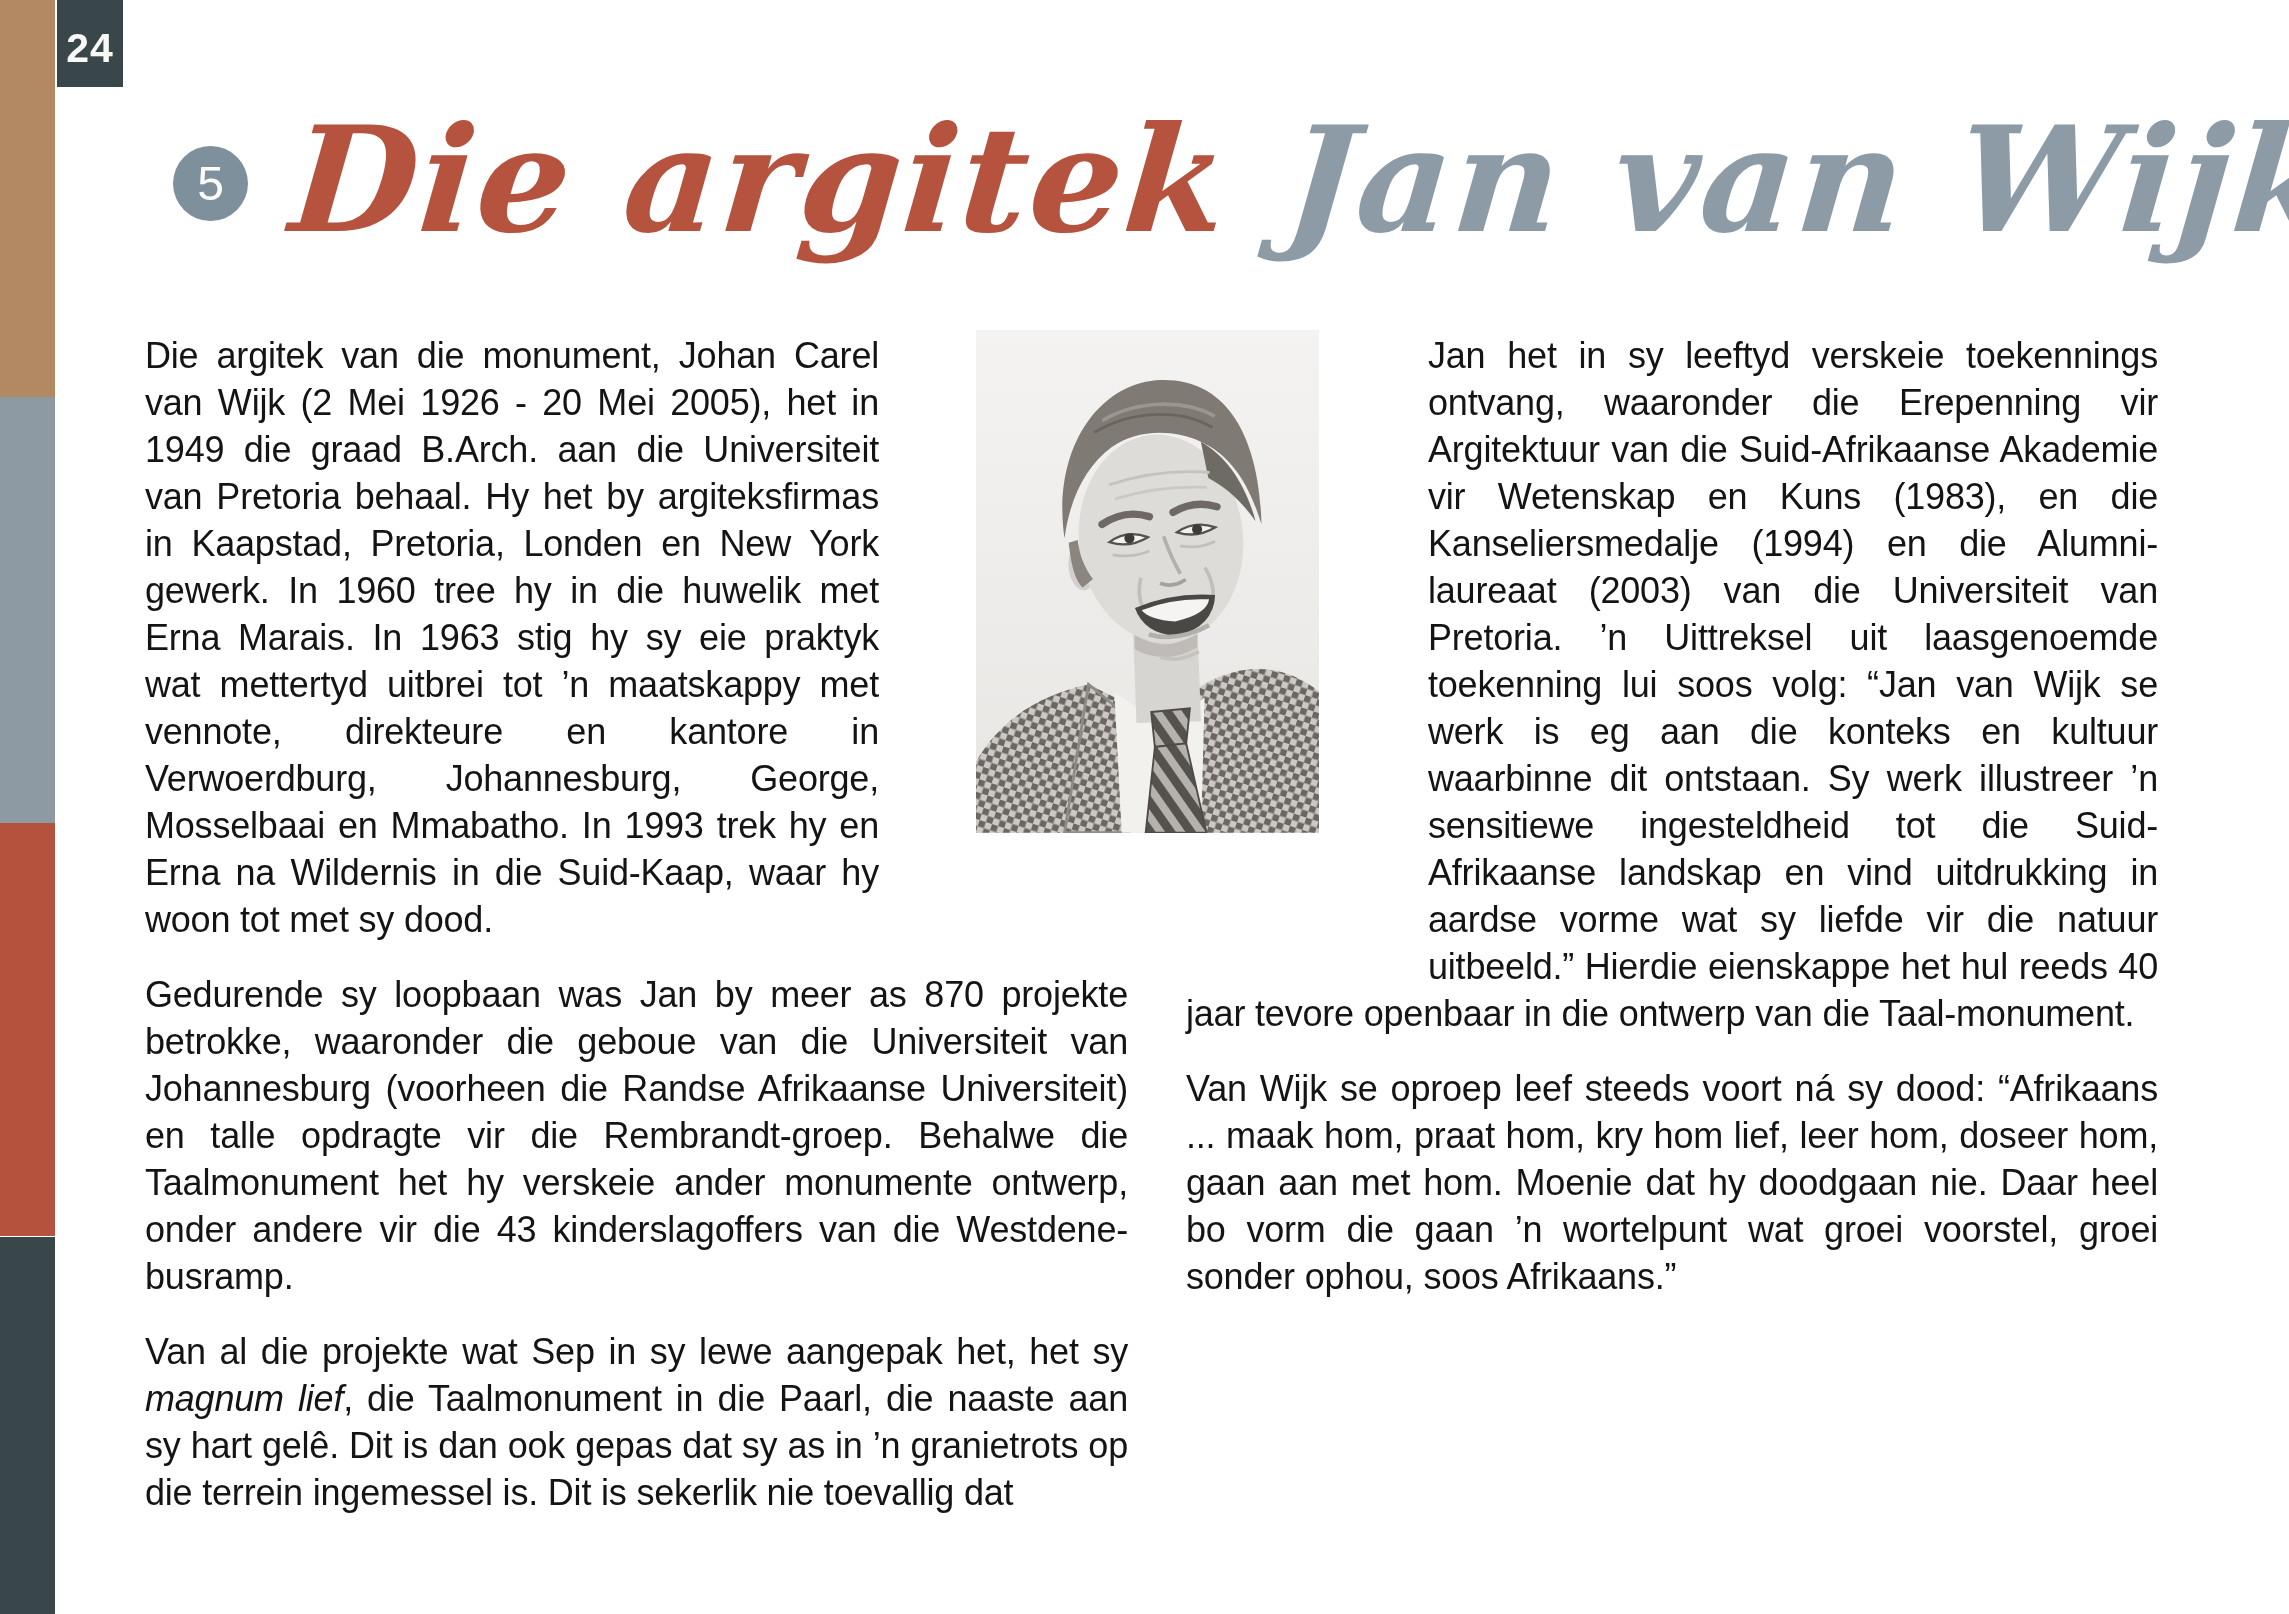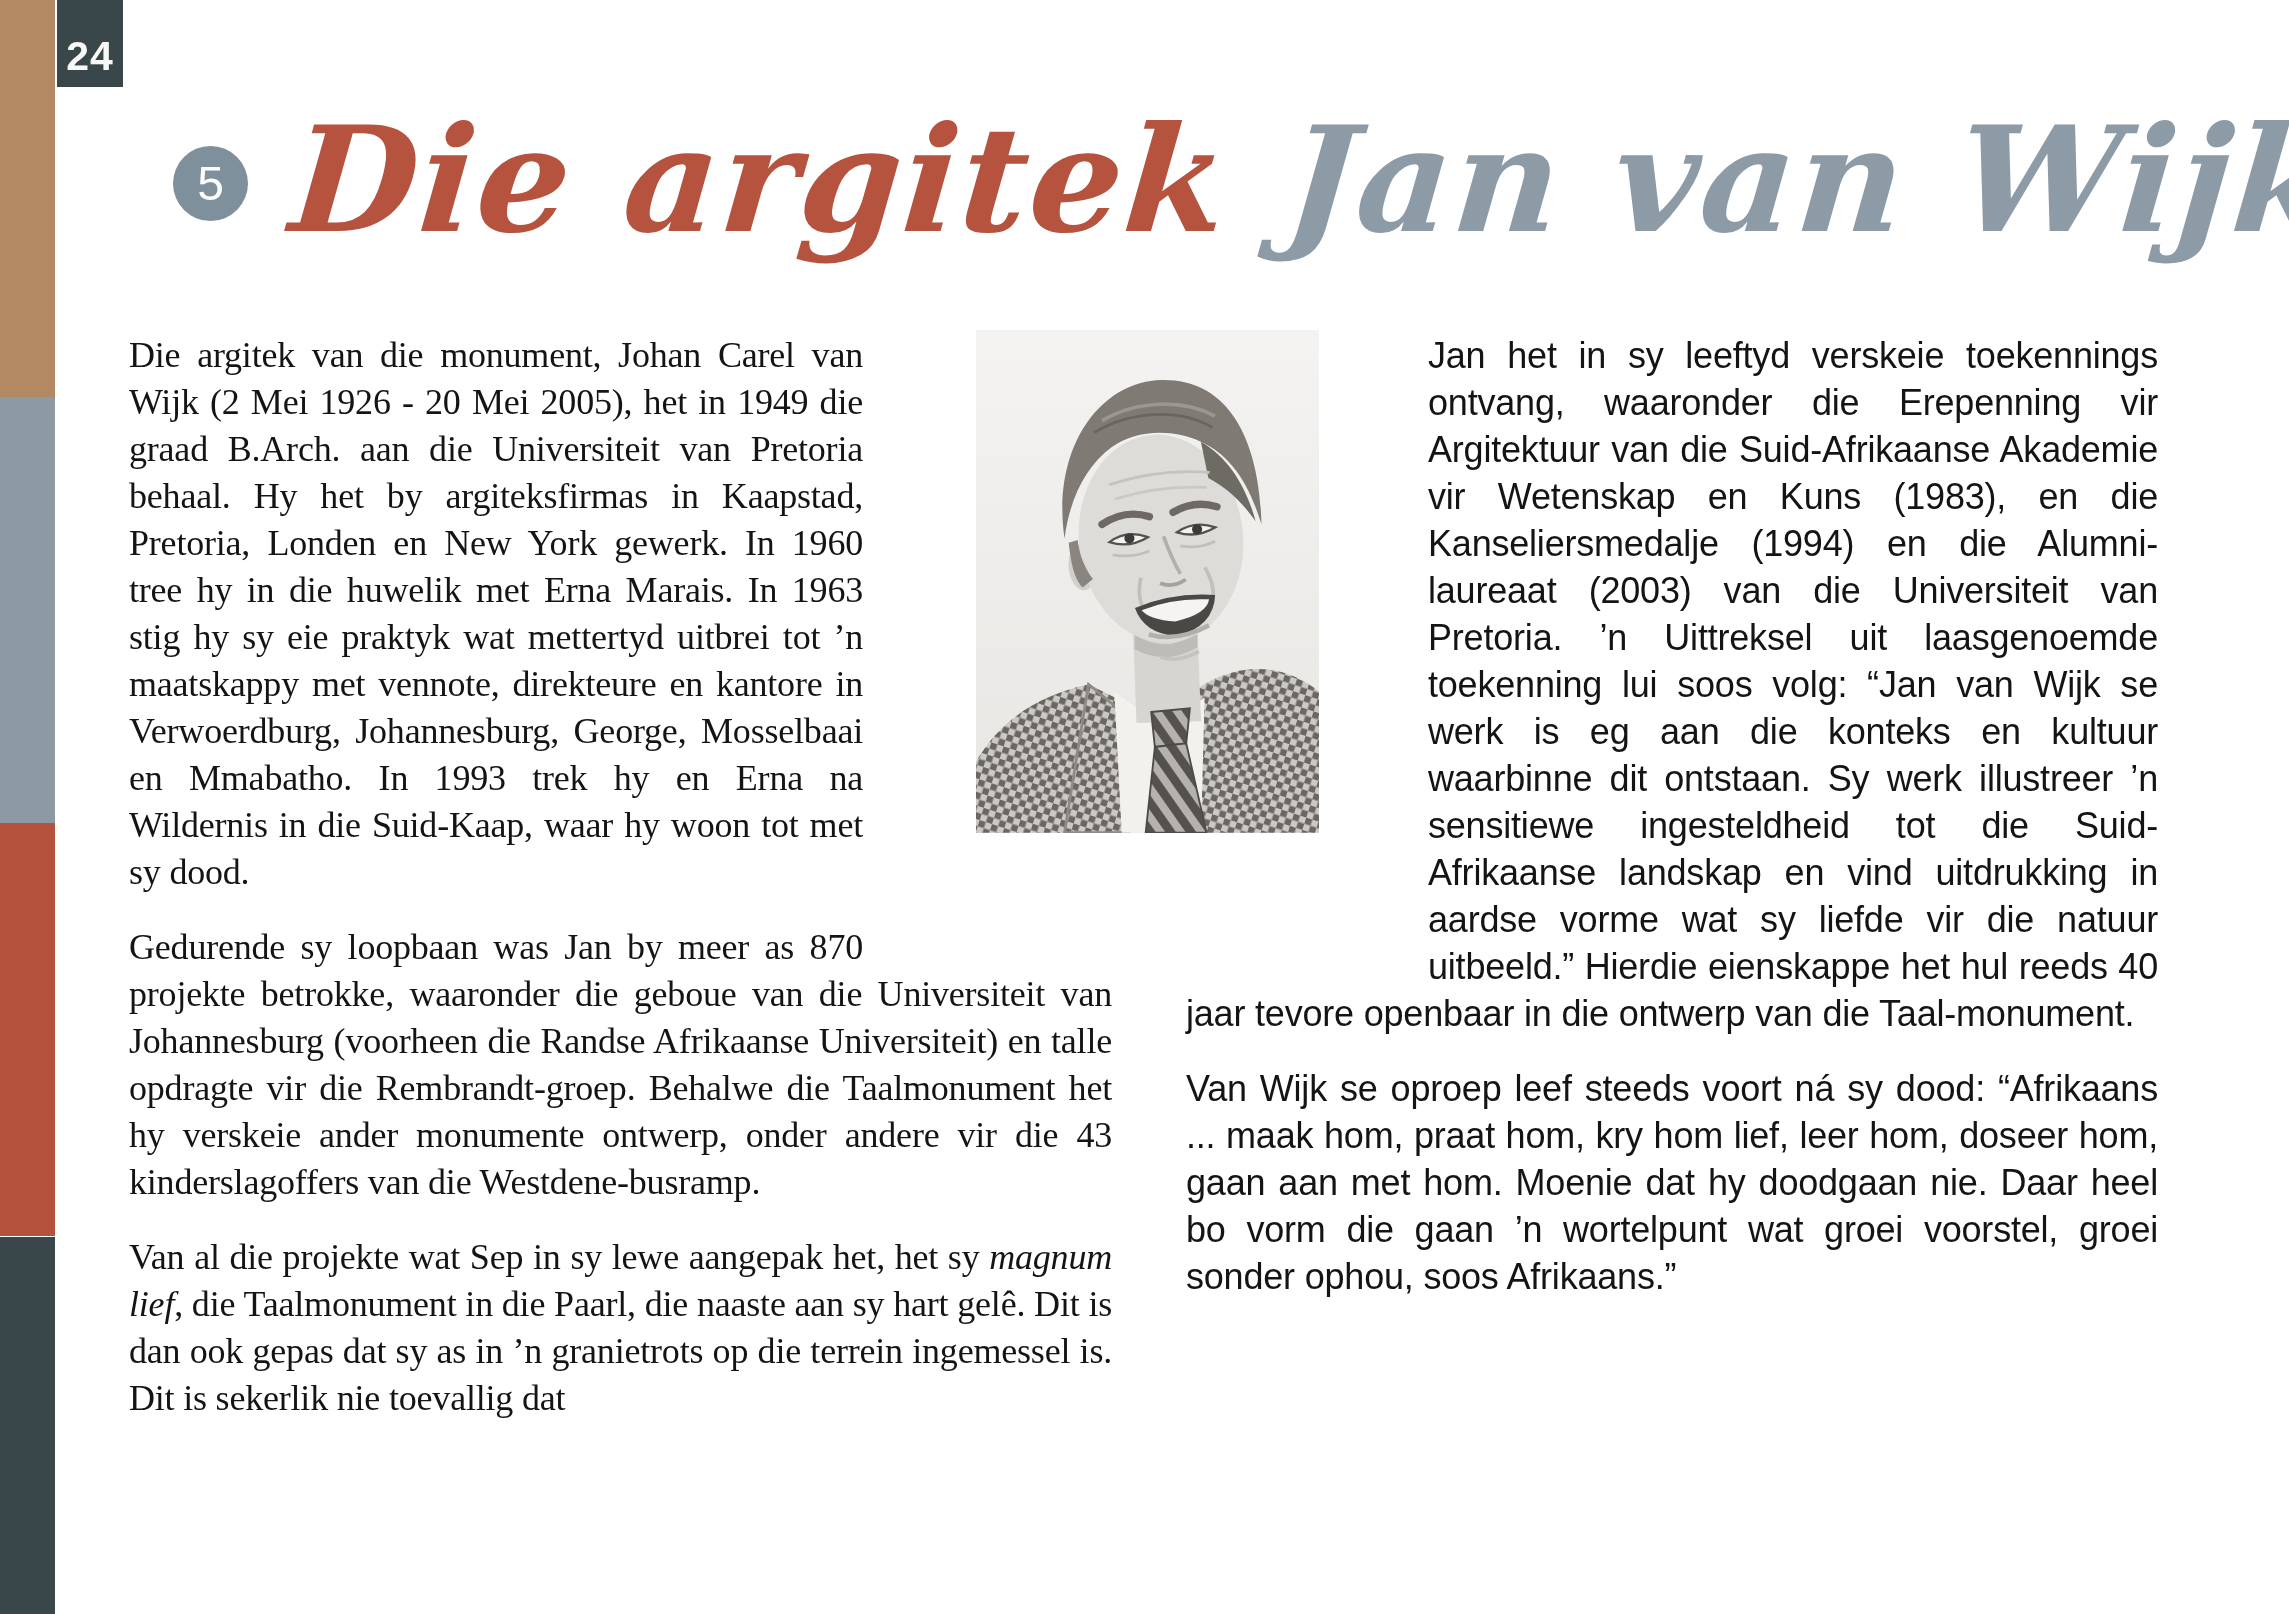--- a/index.html
+++ b/index.html
@@ -17,21 +17,21 @@
   .rail-tan{top:0;height:397px;background:#b28962;}
   .rail-blue{top:397px;height:426px;background:#8d9aa3;}
   .rail-rust{top:823px;height:413px;background:#b5523e;}
   .rail-slate{top:1237px;height:377px;background:#39464a;}
 
   
   .page-num{
     position:absolute;left:57px;top:0;width:66px;height:87px;
     background:#39464a;color:#f8f8f6;
     display:flex;align-items:flex-end;justify-content:center;
-    font-size:41px;font-weight:700;padding-bottom:7px;box-sizing:border-box;
+    font-size:41px;font-weight:700;padding-bottom:15px;box-sizing:border-box;
     letter-spacing:0.9px;
   }
 
   
   .section-badge{
     position:absolute;left:173px;top:146px;width:75px;height:75px;
     background:#7e909c;border-radius:50%;
     display:flex;align-items:center;justify-content:center;
     color:#fcfcfb;font-size:48px;font-weight:400;
   }
@@ -45,21 +45,21 @@
 
   
   figure.photo{
     position:absolute;left:976px;top:330px;width:343px;height:503px;
     margin:0;padding:0;overflow:hidden;background:#efeeec;
   }
   figure.photo svg{display:block;width:100%;height:100%;}
 
   
   .col{position:absolute;color:#141414;}
-  .col-left{left:129px;top:332px;width:983px;font-family:Liberation Serif, serif;}
+  .col-left{left:145px;top:332px;width:983px;}
   .col-right{left:1186px;top:332px;width:972px;}
   .col p{
     margin:0 0 28px 0;
     font-size:36px;line-height:47px;
     text-align:justify;
     letter-spacing:-0.2px;
   }
   .col p em{font-style:italic;}
   .spacer-photo-right{float:right;width:249px;height:617px;}
   .spacer-photo-left{float:left;width:242px;height:641px;}

